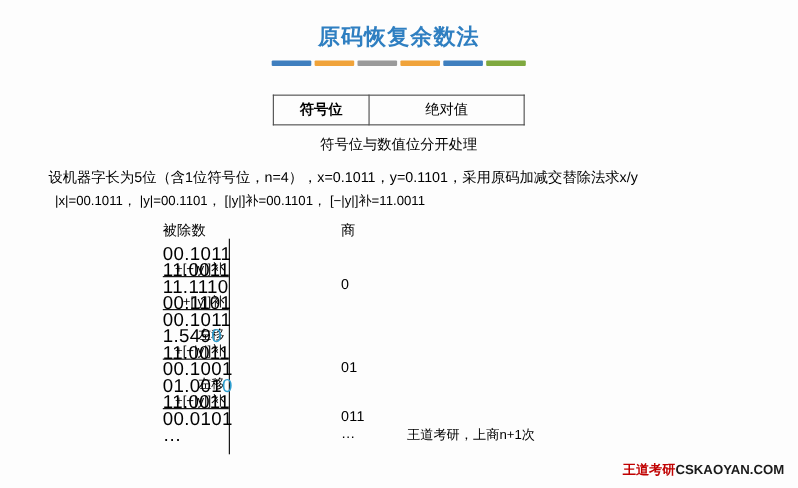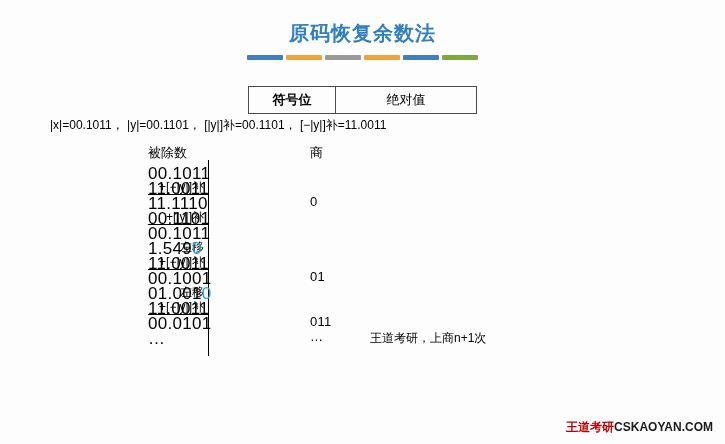--- a/index.html
+++ b/index.html
@@ -173,21 +173,23 @@
     <table class="sign-table">
       <tbody>
           <tr>
         <td class="cell-sign">符号位</td>
         <td class="cell-abs">绝对值</td>
       </tr>
     </tbody>
       </table>
   </div>
 
-
+  <div class="caption">符号位与数值位分开处理</div>
+
+  <div class="para">设机器字长为5位（含1位符号位，n=4），x=0.1011，y=0.1101，采用原码加减交替除法求x/y</div>
 
   <div class="para2">
     <span>|x|=00.1011，</span>
     <span>|y|=00.1101，</span>
     <span>[|y|]补=00.1101，</span>
     <span>[−|y|]补=11.0011</span>
   </div>
 
   <div class="work">
     <div class="hdr-dividend">被除数</div>

